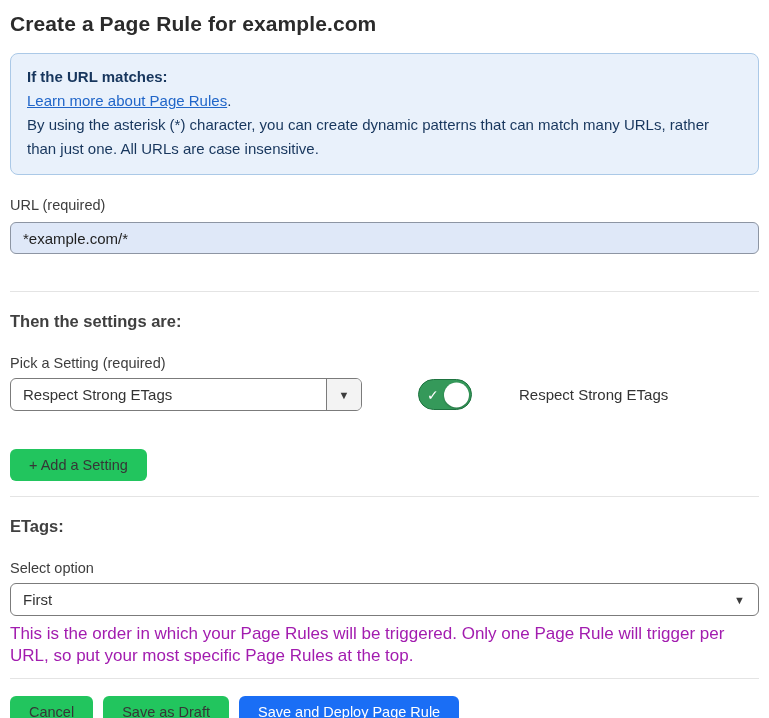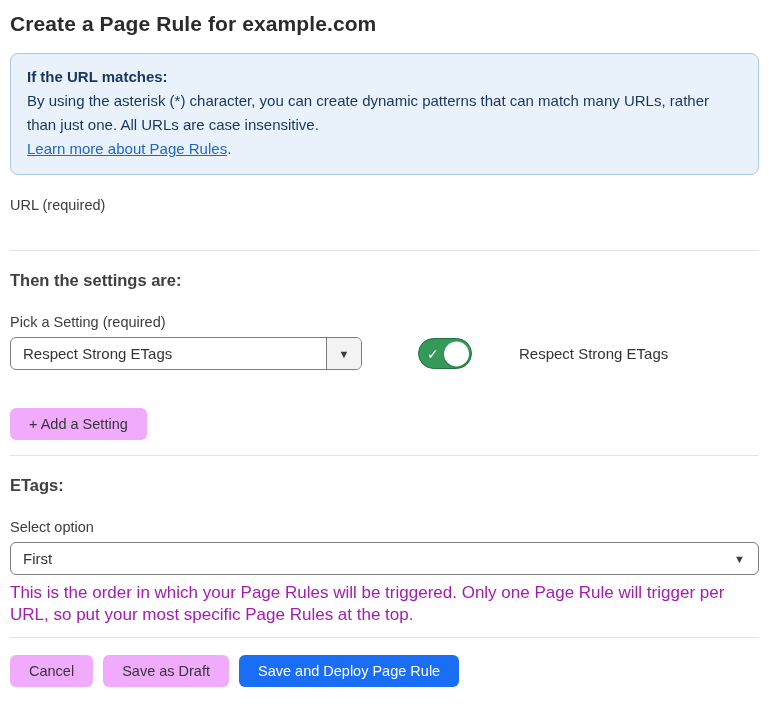--- a/index.html
+++ b/index.html
@@ -149,21 +149,21 @@
     border-radius: 6px;
     font-family: "Liberation Sans", "DejaVu Sans", sans-serif;
     font-size: 14.5px;
     height: 32px;
     padding: 0 19px;
     cursor: pointer;
     display: inline-flex;
     align-items: center;
     justify-content: center;
   }
-  .btn-gray { background: #f0abfc; color: #363636; }
+  .btn-gray { background: #22c55e; color: #363636; }
   .btn-blue { background: #1a6ef5; color: #ffffff; }
 
   .add-setting { margin-top: 38px; }
 
   .order-select { margin-top: 7px; width: 749px; position: relative; text-align: center; }
   .order-select .select-value { padding-right: 34px; }
   .order-select .plain-arrow {
     position: absolute;
     right: 13px; top: 50%;
     transform: translateY(-50%);
@@ -187,25 +187,26 @@
 </style>
 </head>
 <body>
 
 <div class="container">
 
   <h1 class="page-title">Create a Page Rule for example.com</h1>
 
   <div class="info-box">
     <div class="info-heading">If the URL matches:</div>
+    <div><a>Learn more about Page Rules</a><span>.</span></div>
     <div><span>By using the asterisk (*) character, you can create dynamic patterns that can match many URLs, rather than just one. All URLs are case insensitive.</span></div>
-    <div><a>Learn more about Page Rules</a><span>.</span></div>
   </div>
 
   <div class="field-label">URL (required)</div>
+  <input class="url-input" type="text" value="*example.com/*" style="">
 
   <hr class="divider">
 
   <h2 class="section-heading">Then the settings are:</h2>
 
   <div class="field-label" style="margin-top:24px">Pick a Setting (required)</div>
 
   <div class="setting-row">
     <div class="custom-select setting-select">
       <div class="select-value">Respect Strong ETags</div>

